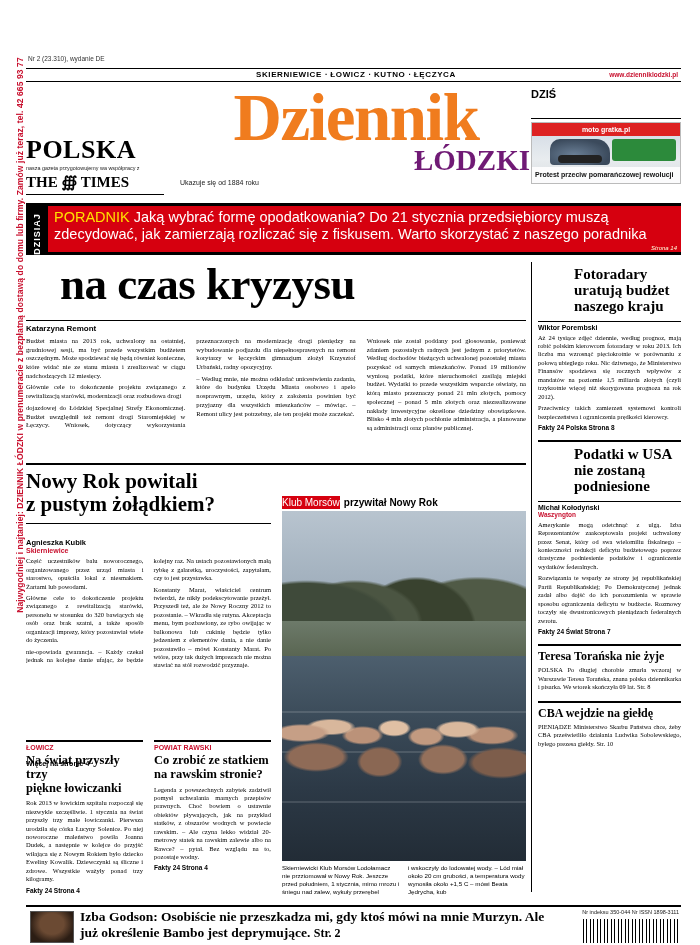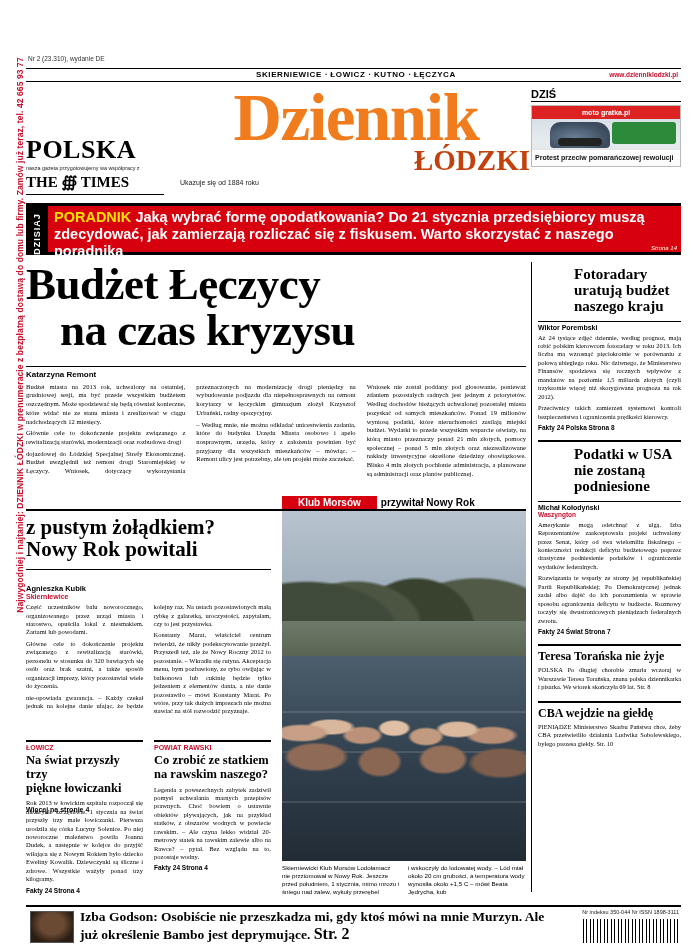--- a/index.html
+++ b/index.html
@@ -80,32 +80,32 @@
   .price-note { font-family:"Liberation Sans", sans-serif; font-size:5px; line-height:1.1; color:#222; }
 
   .logo-box { position:absolute; left:150px; top:0px; width:360px; text-align:center; }
   .logo-main {
     font-family:"Liberation Serif", serif;
     font-size:67px; font-weight:bold; color:#f07c1e;
     letter-spacing:-1.5px; line-height:0.95;
   }
   .logo-sub {
     font-family:"Liberation Serif", serif;
-    font-size:29px; font-weight:bold; color:#c2410c;
+    font-size:29px; font-weight:bold; color:#701a75;
     text-align:right; letter-spacing:0px; margin-top:-6px; padding-right:6px;
   }
   .logo-since {
     font-family:"Liberation Sans", sans-serif; font-size:7px; color:#222;
     text-align:left; margin-top:2px; padding-left:4px;
   }
 
   .dzis-box { position:absolute; right:0; top:2px; width:150px; }
   .dzis-label {
     font-family:"Liberation Sans", sans-serif; font-size:11px; font-weight:bold;
-    border-bottom:1px solid #000; padding-bottom:1px; margin-bottom:3px;
+    border-bottom:1px solid #000; padding-bottom:18px; margin-bottom:3px;
   }
   .dzis-thumb {
     width:150px; height:62px; position:relative; overflow:hidden;
     background:linear-gradient(180deg,#cfd8e3 0%, #e8ecef 60%, #d9dde0 100%);
     border:1px solid #bbb;
   }
   .dzis-thumb .band {
     position:absolute; left:0; top:0; width:100%; height:13px;
     background:#d22; color:#fff; font-family:"Liberation Sans", sans-serif;
     font-size:7px; font-weight:bold; text-align:center; line-height:13px;
@@ -142,21 +142,21 @@
   }
   .poradnik .dzisiaj-tab span {
     position:absolute; left:-12px; top:23px; width:46px;
     transform:rotate(-90deg); transform-origin:center center;
     font-family:"Liberation Sans", sans-serif; font-size:9px; font-weight:bold;
     text-align:center; letter-spacing:1px;
   }
   .poradnik .ptxt {
     position:absolute; left:28px; top:3px; right:6px;
     font-family:"Liberation Sans", sans-serif;
-    font-size:14.5px; font-weight:bold; line-height:1.18;
+    font-size:14.5px; font-weight:normal; line-height:1.18;
   }
   .poradnik .ptxt .lead { color:#ffe000; }
   .poradnik .more {
     position:absolute; right:4px; bottom:1px;
     font-family:"Liberation Sans", sans-serif; font-size:6px; color:#ffd; font-style:italic;
   }
 
   
   .content { position:absolute; left:26px; top:262px; width:655px; height:640px; }
   .col-main { position:absolute; left:0; top:0; width:500px; }
@@ -208,21 +208,21 @@
   }
   .cols2 p { margin:0 0 3px 0; }
 
   
   .photo-wrap { position:absolute; left:256px; top:232px; width:244px; }
   .photo-kicker {
     height:17px; display:flex; align-items:center; gap:4px;
   }
   .photo-kicker .tag {
     background:#d6000f; color:#fff; font-family:"Liberation Sans", sans-serif;
-    font-size:10px; font-weight:bold; padding:1px 16px;
+    font-size:10px; font-weight:normal; padding:1px 0;
   }
   .photo-kicker .rest {
     font-family:"Liberation Sans", sans-serif; font-size:10px; font-weight:bold;
   }
   .photo {
     width:244px; height:350px; position:relative; overflow:hidden;
     background:linear-gradient(180deg,#8fa6bb 0%, #7e95ac 28%, #5d7384 45%, #46596a 62%, #33424f 100%);
   }
   .photo .trees {
     position:absolute; left:0; top:0; width:100%; height:120px;
@@ -319,21 +319,21 @@
   .bb-photo {
     position:absolute; left:4px; top:4px; width:44px; height:32px;
     background:radial-gradient(ellipse at 50% 40%, #6b4a33 0 40%, #2b1d14 75%);
     border:1px solid #555;
   }
   .bb-text {
     position:absolute; left:54px; top:2px; right:120px;
     font-family:"Liberation Serif", serif; font-size:13.5px; font-weight:bold;
     line-height:1.18;
   }
-  .bb-str { font-family:"Liberation Serif", serif; font-size:16px; font-weight:bold;text-align:right; }
+  .bb-str { font-family:"Liberation Serif", serif; font-size:12px; font-weight:bold;text-align:right; }
   .barcode {
     position:absolute; right:2px; bottom:2px; width:96px; height:24px;
     background:repeating-linear-gradient(90deg,#000 0 1px, #fff 1px 3px, #000 3px 4px, #fff 4px 7px);
   }
   .issn {
     position:absolute; right:2px; top:2px;
     font-family:"Liberation Sans", sans-serif; font-size:5.5px; color:#222;
   }
 </style>
 </head>
@@ -398,39 +398,38 @@
     </div>
     <div class="more">Strona 14</div>
   </div>
 
   <div class="content">
     <div class="vline"></div>
 
     <div class="col-main">
 
       <div class="headline">
-        <div>Budżet Łęczycy</div>
         <div class="l2">na czas kryzysu</div>
       </div>
 
       <div class="byline">Katarzyna Remont</div>
 
       <div class="cols3">
         <p>Budżet miasta na 2013 rok, uchwalony na ostatniej, grudniowej sesji, ma być przede wszystkim budżetem oszczędnym. Może spodziewać się będą również konieczne, które widać nie ze stanu miasta i zrealizować w ciągu nadchodzących 12 miesięcy.</p>
         <p>Głównie cele to dokończenie projektu związanego z rewitalizacją starówki, modernizacji oraz rozbudowa drogi</p>
         <p>dojazdowej do Łódzkiej Specjalnej Strefy Ekonomicznej. Budżet uwzględnił też remont drogi Staromiejskiej w Łęczycy. Wniosek, dotyczący wykorzystania przeznaczonych na modernizację drogi pieniędzy na wybudowanie podjazdu dla niepełnosprawnych na remont korytarzy w łęczyckim gimnazjum złożył Krzysztof Urbański, radny opozycyjny.</p>
         <p>– Według mnie, nie można odkładać unicestwienia zadania, które do budynku Urzędu Miasta osobowo i apelo nosprawnym, urzędu, który z założenia powinien być przyjazny dla wszystkich mieszkańców – mówiąc. – Remont ulicy jest potrzebny, ale ten projekt może zaczekać.</p>
         <p>Wniosek nie został poddany pod głosowanie, ponieważ zdaniem pozostałych radnych jest jednym z priorytetów. Według dochodów bieżących uchwalonej pozostałej miasta pozyskać od samych mieszkańców. Ponad 19 milionów wyniosą podatki, które nieruchomości zasilają miejski budżet. Wydatki to przede wszystkim wsparcie oświaty, na którą miasto przeznaczy ponad 21 mln złotych, pomocy społecznej – ponad 5 mln złotych oraz niezrealizowane nakłady inwestycyjne określone dziedziny obowiązkowe. Blisko 4 mln złotych pochłonie administracja, a planowane są administracji oraz planów publicznej.</p>
       </div>
 
       <div class="sec-sep"></div>
 
       <div class="headline2">
+        <div>Nowy Rok powitali</div>
         <div>z pustym żołądkiem?</div>
-        <div>Nowy Rok powitali</div>
       </div>
 
       <div class="byline2">
         <div>Agnieszka Kubik</div>
         <div class="place">Skierniewice</div>
       </div>
 
       <div class="cols2">
         <p>Część uczestników balu noworocznego, organizowanego przez urząd miasta i starostwo, opuściła lokal z niesmakiem. Żartami lub powodami.</p>
         <p>Główne cele to dokończenie projektu związanego z rewitalizacją starówki, personelu w stosunku do 320 bawiących się osób oraz brak szatni, a także sposób organizacji imprezy, który pozostawiał wiele do życzenia.</p>
@@ -470,21 +469,21 @@
             </div>
             <div class="sm-body">
               <p>Rok 2013 w łowickim szpitalu rozpoczął się niezwykle szczęśliwie. 1 stycznia na świat przyszły trzy małe łowiczanki. Pierwsza urodziła się córka Łucyny Solenice. Po niej noworoczne maleństwo powiła Joanna Dudek, a następnie w kolejce do przyjść wiłająca się z Nowym Rokiem było dziecko Eweliny Kowalik. Dziewczynki są śliczne i zdrowe. Wszystkie ważyły ponad trzy kilogramy.</p>
             </div>
             <div class="sm-more">Fakty 24 Strona 4</div>
           </div>
           <div class="smallcol">
             <div class="sm-kicker">POWIAT RAWSKI</div>
             <div class="sm-head">
               <div>Co zrobić ze statkiem</div>
-              <div>na rawskim naszego?</div>
+              <div>na rawskim stronie?</div>
             </div>
             <div class="sm-body">
               <p>Legenda z powszechnych zabytek zadziwił pomysł uchwalania marnych przepisów prawnych. Choć bowiem o ustawnie obiektów pływających, jak na przykład statków, z obszarów wodnych w powiecie rawskim. – Ale czyna lekko widział 20-metrowy statek na rawskim zalewie albo na Rawce? – pytał. Bez wzglądu na to, pozostaje wodny.</p>
             </div>
             <div class="sm-more">Fakty 24 Strona 4</div>
           </div>
         </div>
       </div>
     </div>
 

